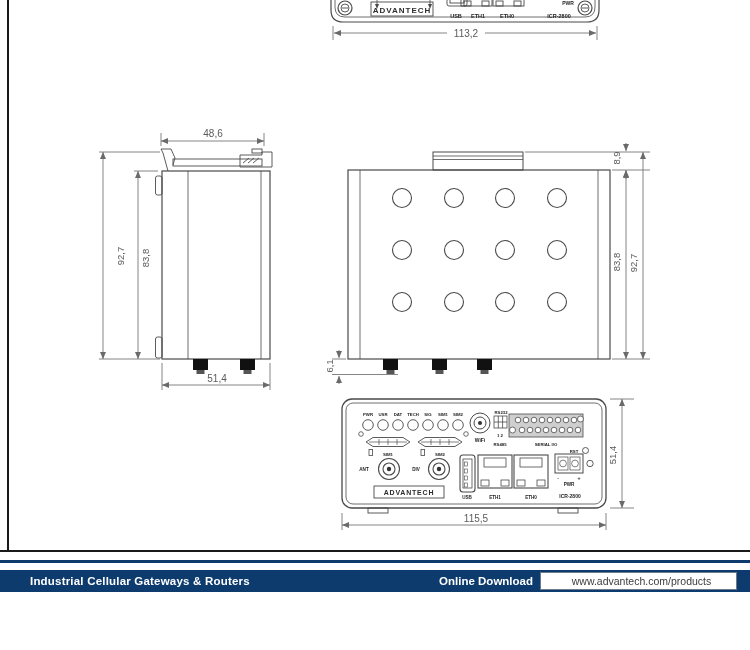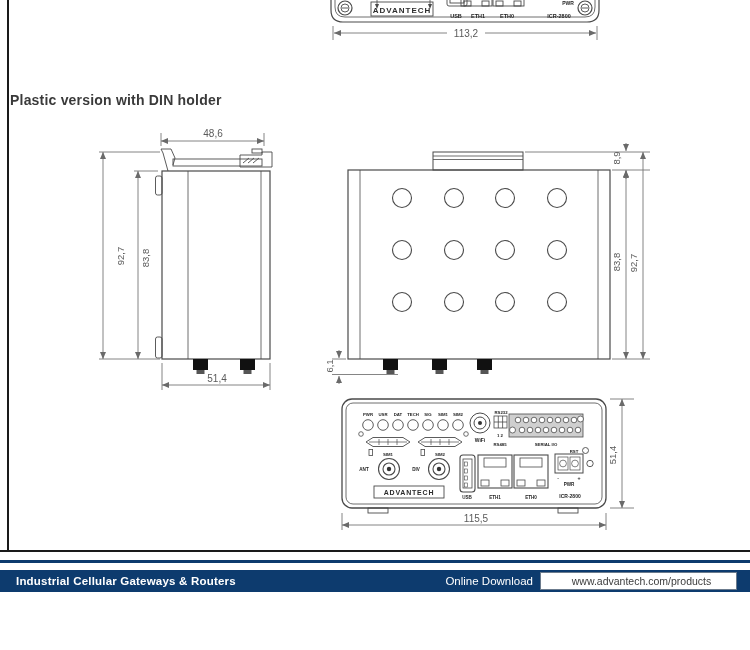--- a/index.html
+++ b/index.html
@@ -5,23 +5,23 @@
   html,body{margin:0;padding:0;background:#ffffff;}
   #canvas{position:relative;width:750px;height:650px;background:#fff;overflow:hidden;
           font-family:"Liberation Sans", sans-serif;}
   #drawings{position:absolute;left:0;top:0;}
   .heading{position:absolute;left:10px;top:92px;font-size:14px;font-weight:bold;color:#3a3a3a;
            letter-spacing:0.2px;}
   
   .footer-rule{position:absolute;left:0;top:560px;width:750px;height:3px;background:#0d3b6e;}
   .footer-bar{position:absolute;left:0;top:570px;width:750px;height:22px;background:#0d3b6e;
               display:flex;align-items:center;}
-  .footer-left{color:#ffffff;font-size:11.5px;font-weight:bold;padding-left:16px;flex:1;
+  .footer-left{color:#ffffff;font-size:11.5px;font-weight:bold;padding-left:30px;flex:1;
                letter-spacing:0.2px;}
-  .footer-dl{color:#ffffff;font-size:11.5px;font-weight:normal;margin-right:7px;}
+  .footer-dl{color:#ffffff;font-size:11.5px;font-weight:bold;margin-right:7px;}
   .footer-url{background:#ffffff;border:1px solid #6b7b8d;height:16px;line-height:16px;
               width:189px;margin-right:13px;font-size:10.5px;color:#3c3c3c;padding-left:6px;text-align:center;}
   
   svg text{font-family:"Liberation Sans", sans-serif;}
   .dimtxt{fill:#5a5a5a;font-size:10px;}
   .dimtxt-s{fill:#5a5a5a;font-size:9.5px;}
   .tiny{fill:#1d1d1d;font-weight:bold;}
 </style>
 </head>
 <body>
@@ -349,21 +349,20 @@
         <line x1="342" y1="525" x2="606" y2="525" marker-start="url(#dimArrow)" marker-end="url(#dimArrow)"></line>
         <text x="476" y="522" text-anchor="middle" class="dimtxt" font-size="11" stroke="none">115,5</text>
         <line x1="610" y1="399" x2="634" y2="399"></line>
           <line x1="610" y1="508" x2="634" y2="508"></line>
         <line x1="622" y1="399" x2="622" y2="508" marker-start="url(#dimArrow)" marker-end="url(#dimArrow)"></line>
         <text transform="rotate(-90 616 455)" x="616" y="455" text-anchor="middle" class="dimtxt-s" stroke="none">51,4</text>
       </g>
     </g>
   </svg>
 
-  <div class="heading">Plastic version with DIN holder</div>
 
   <div class="footer-rule"></div>
   <div class="footer-bar">
     <div class="footer-left">Industrial Cellular Gateways &amp; Routers</div>
     <div class="footer-dl">Online Download</div>
     <div class="footer-url">www.advantech.com/products</div>
   </div>
 
 </div>
 

